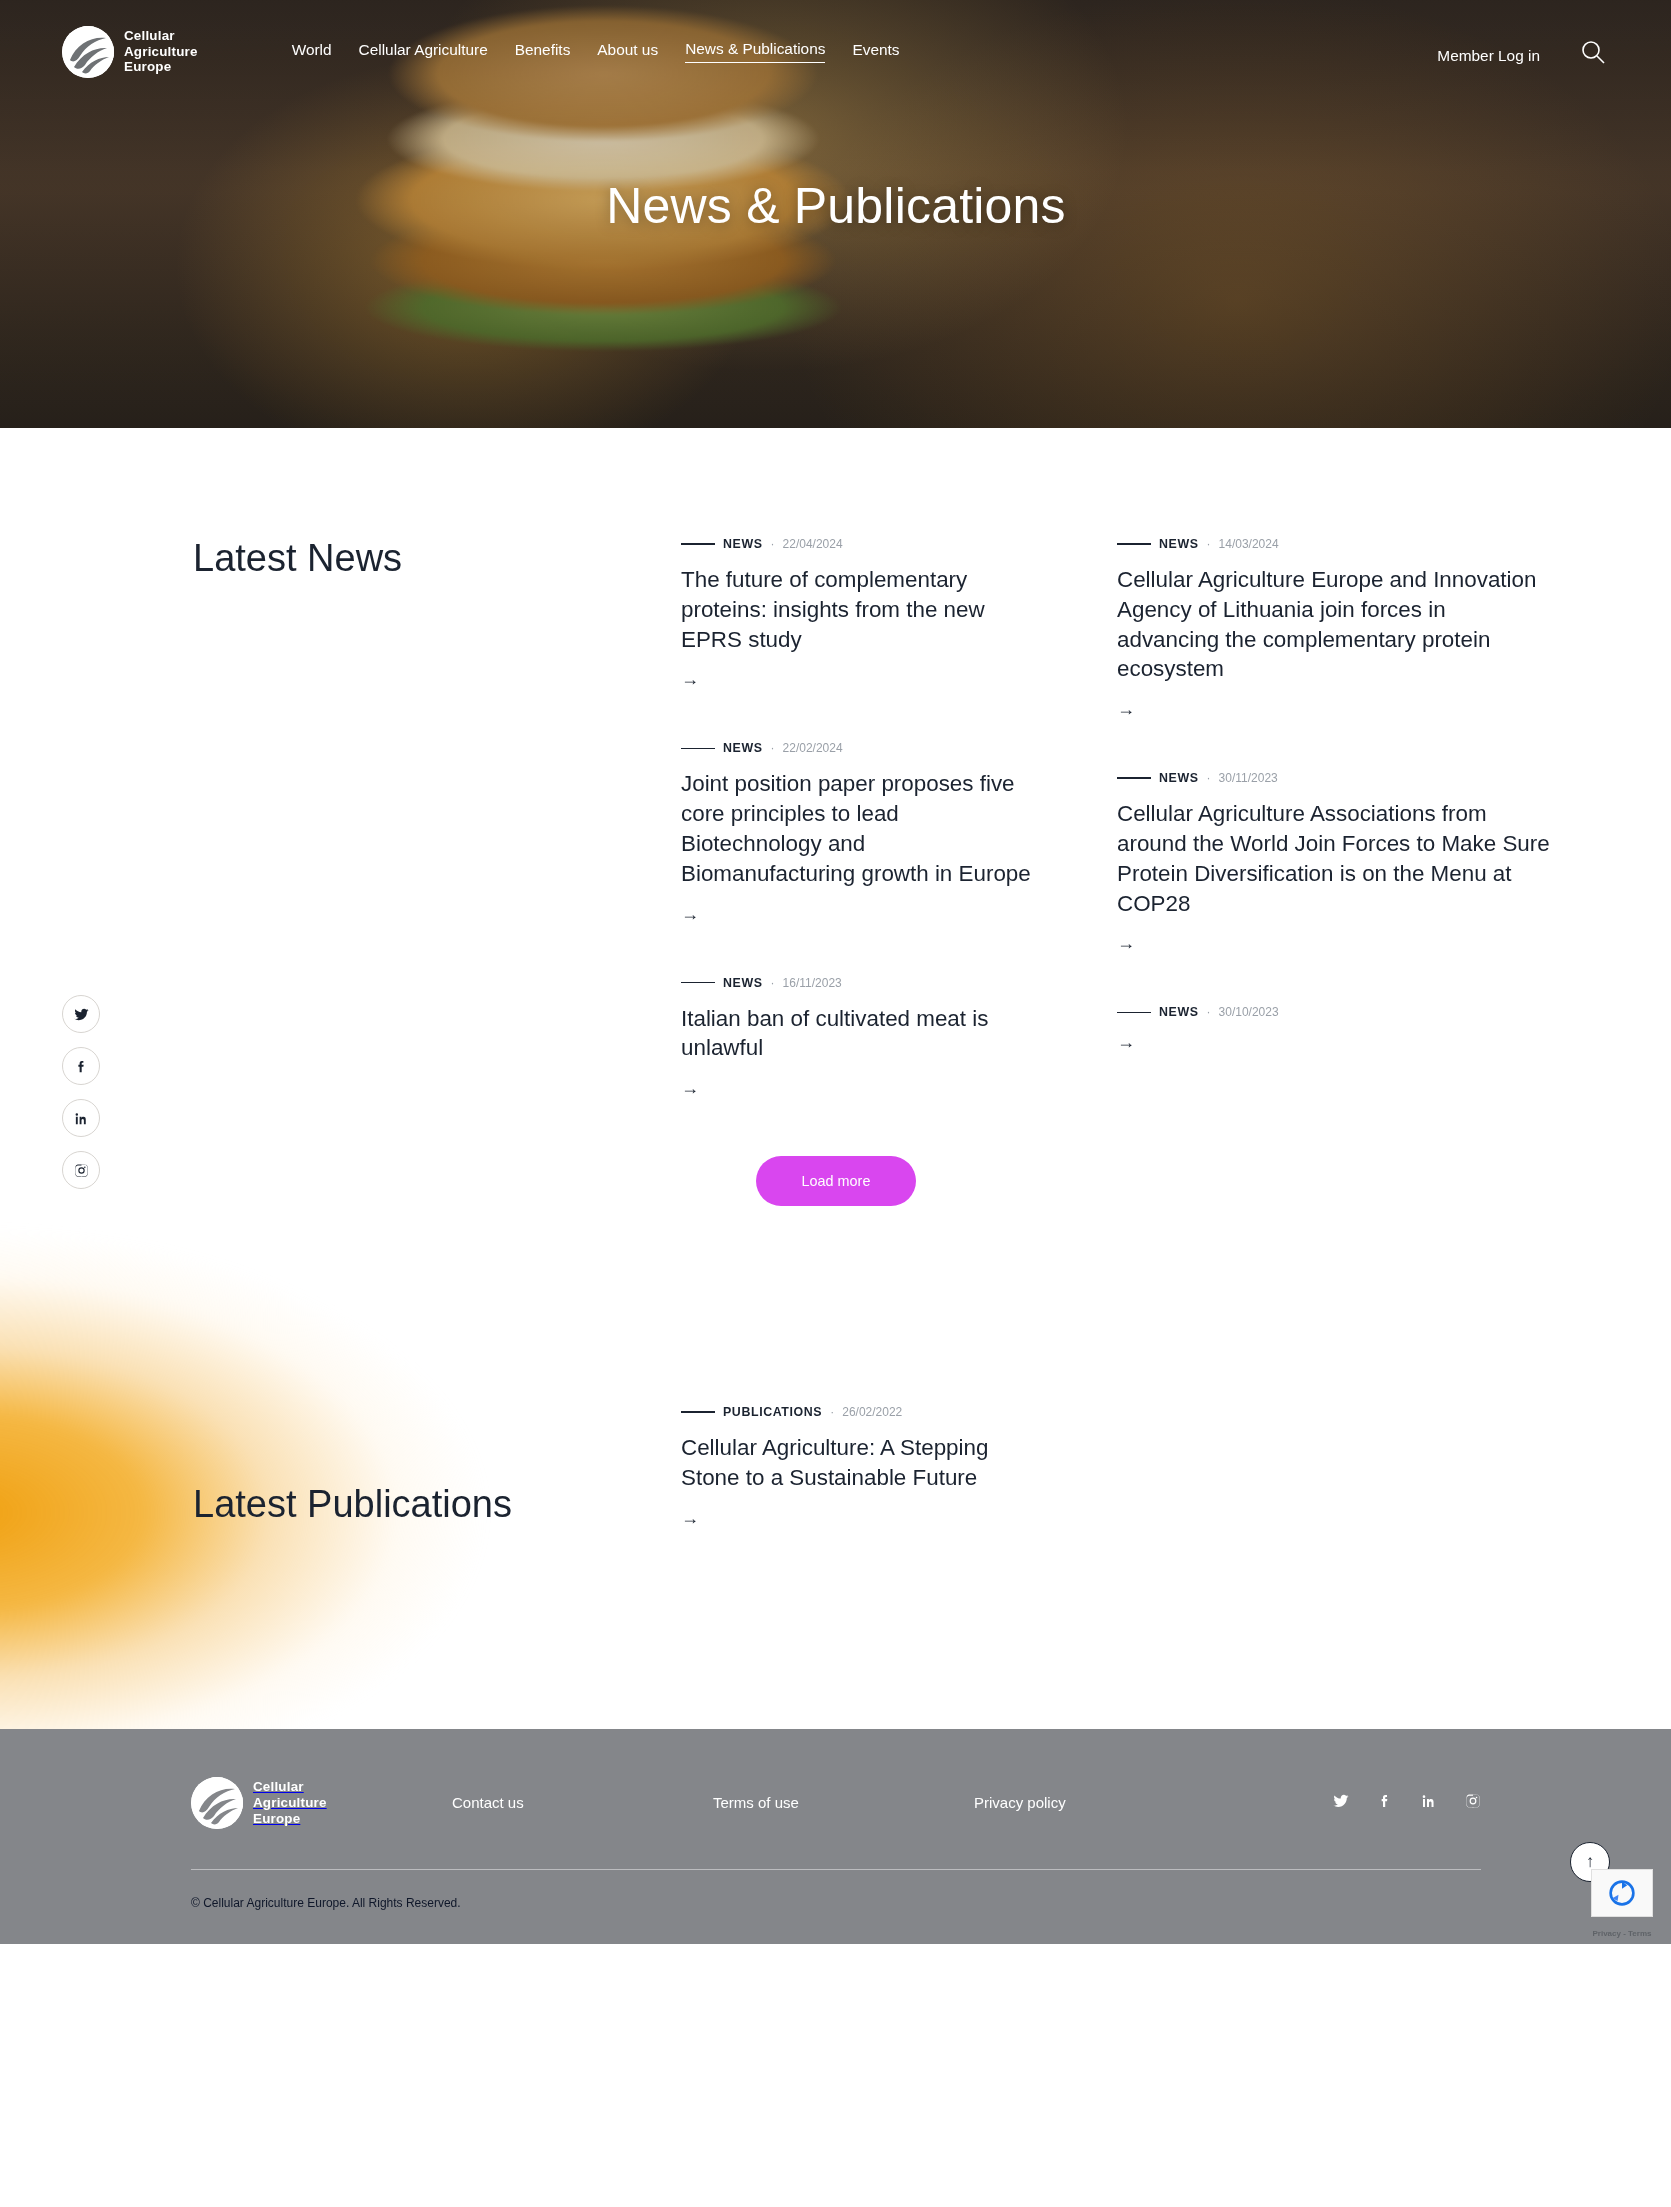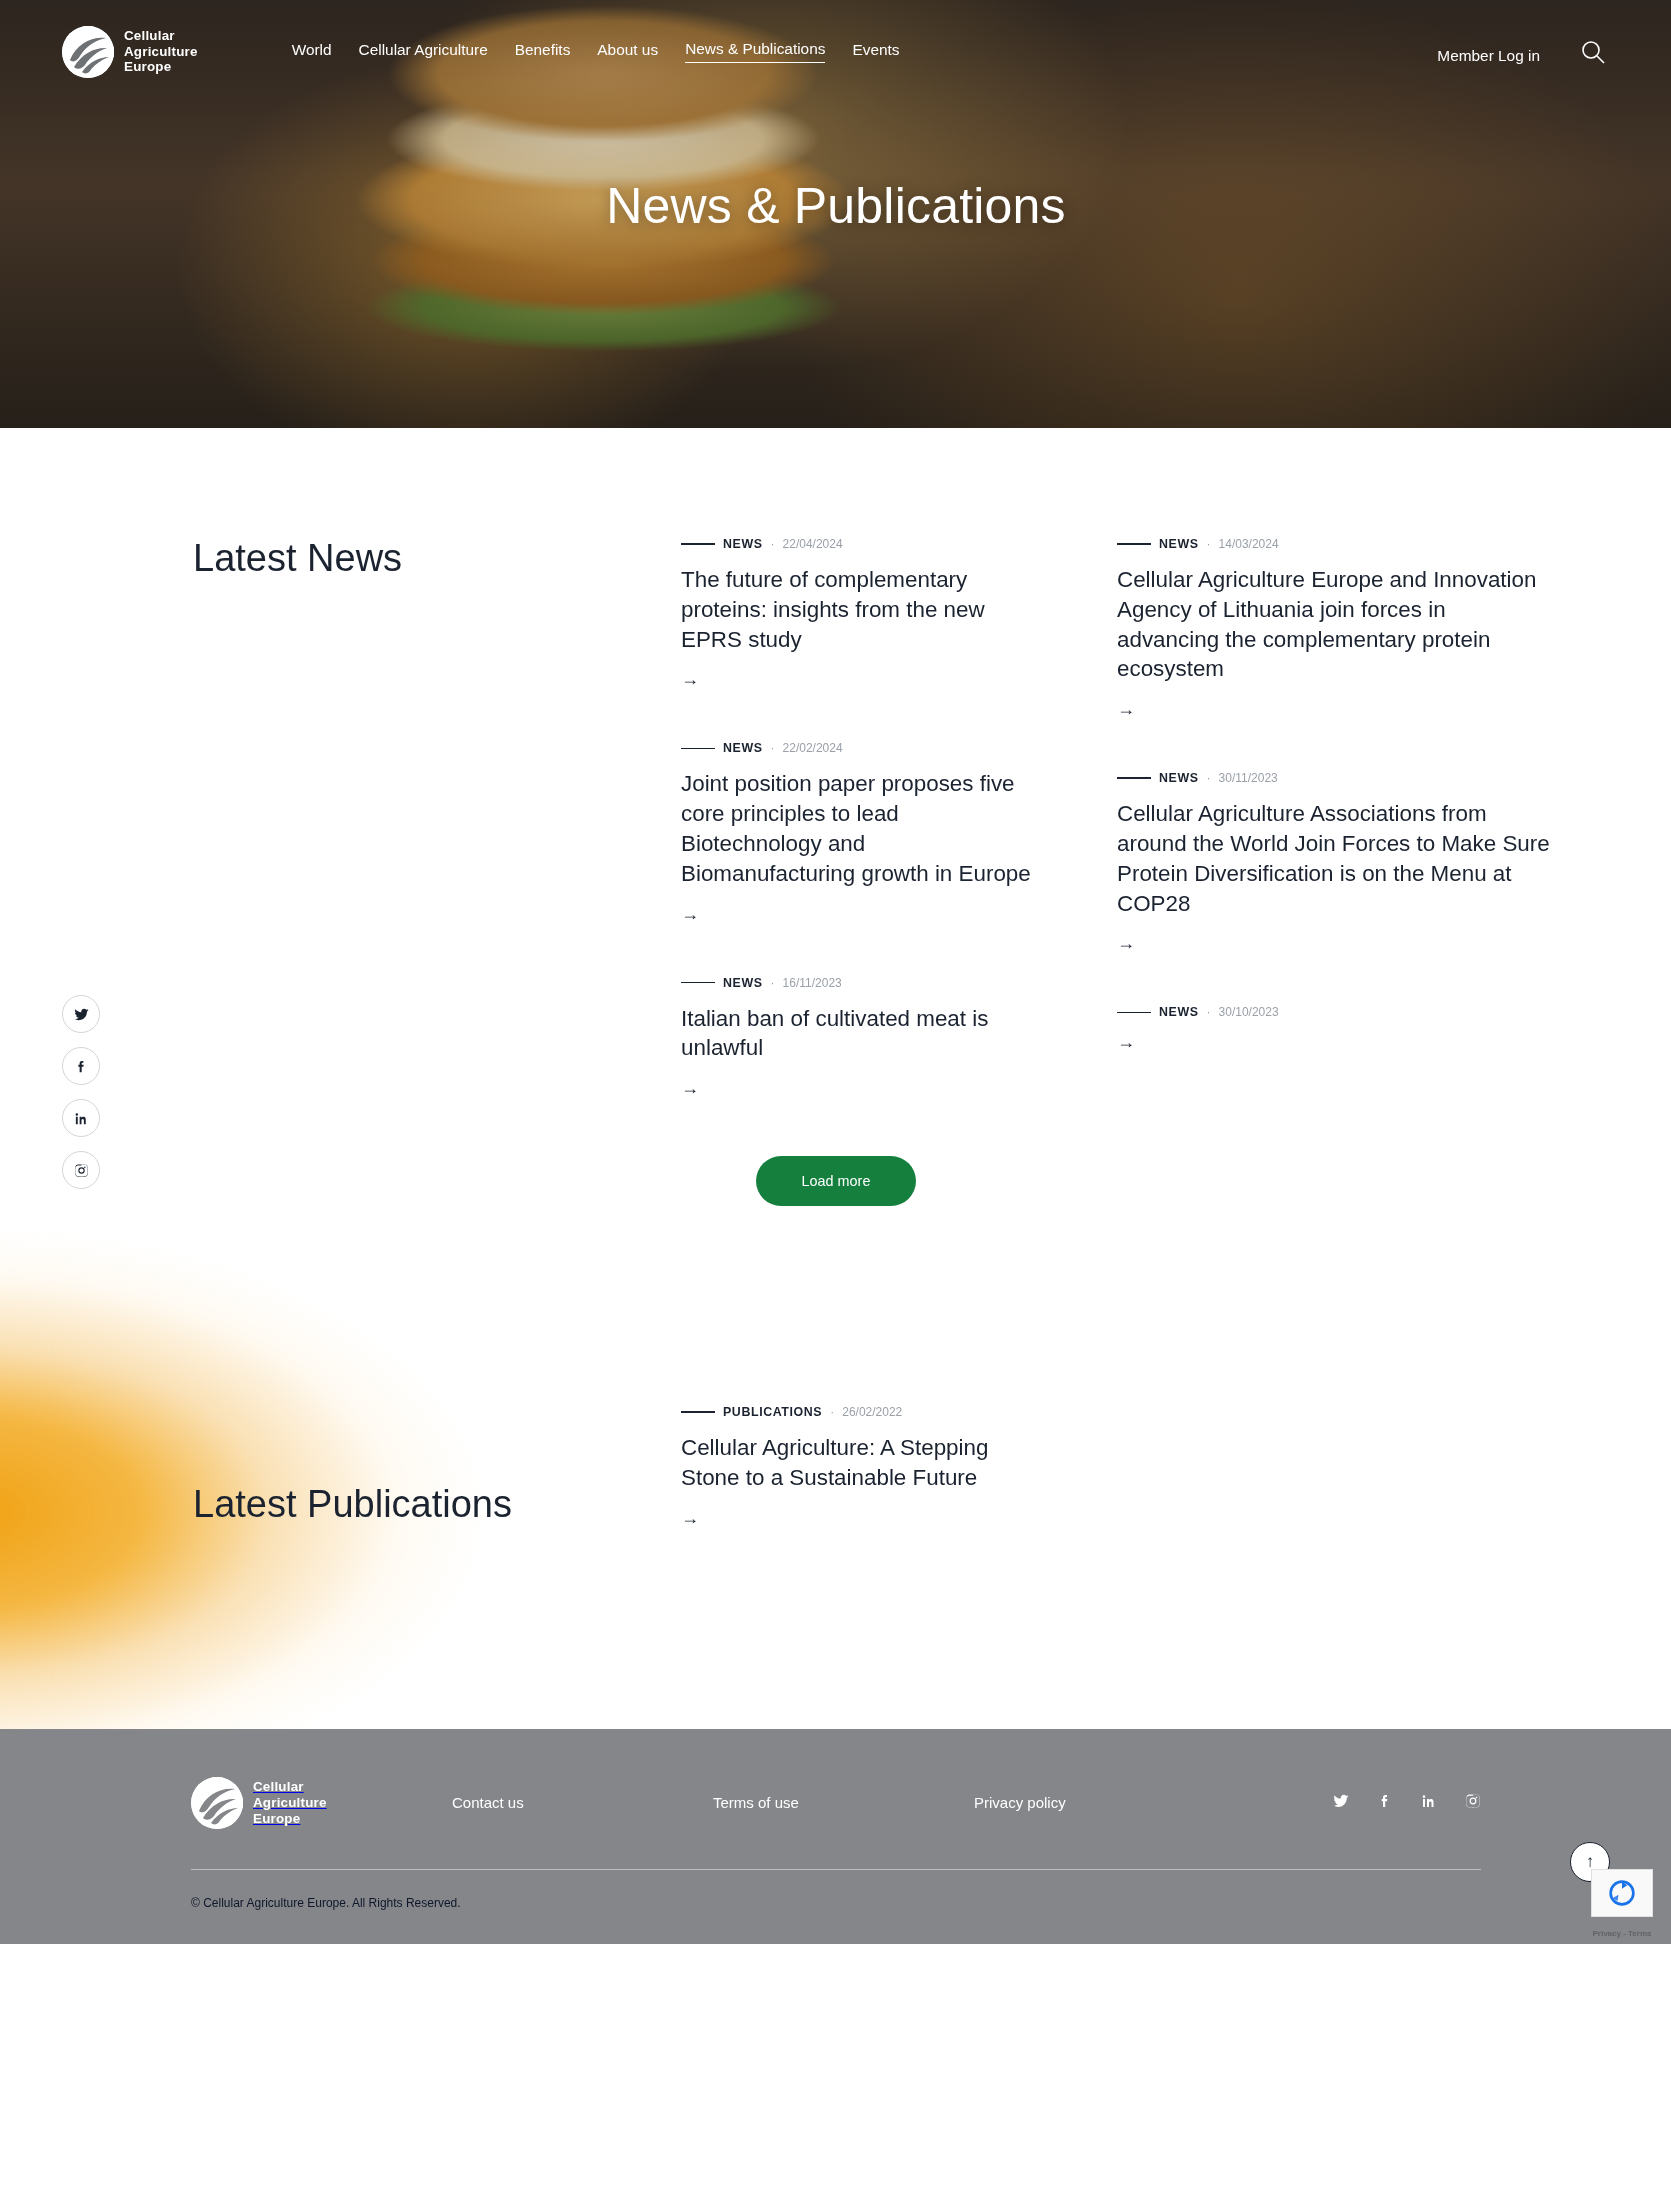--- a/index.html
+++ b/index.html
@@ -233,21 +233,21 @@
     text-decoration: none;
   }
 
   .loadmore-wrap {
     display: flex;
     justify-content: center;
     margin-top: 6px;
     padding-right: 0px;
   }
   .loadmore {
-    background: #15803d;
+    background: #d946ef;
     color: #fff;
     border: none;
     border-radius: 28px;
     font-size: 14.4px;
     padding: 17px 46px;
     cursor: pointer;
     font-family: inherit;
   }
 
   

